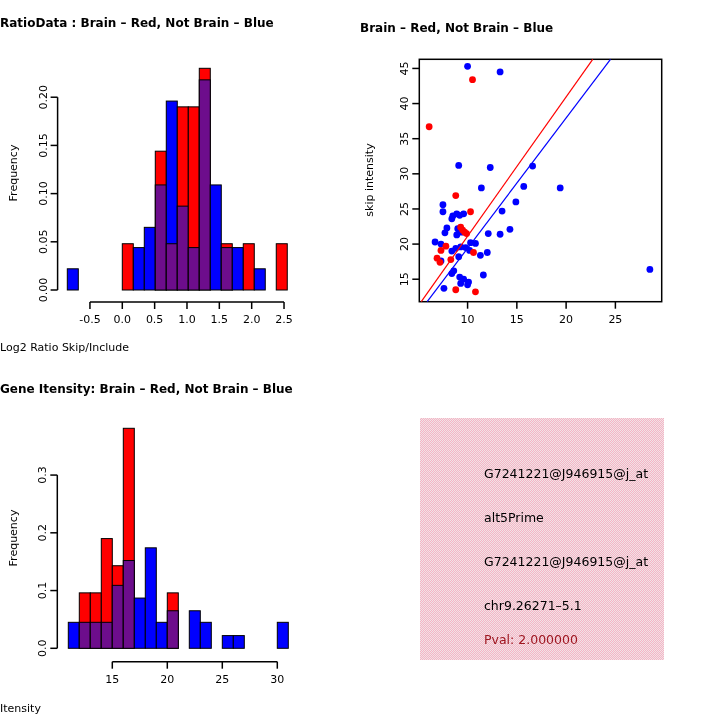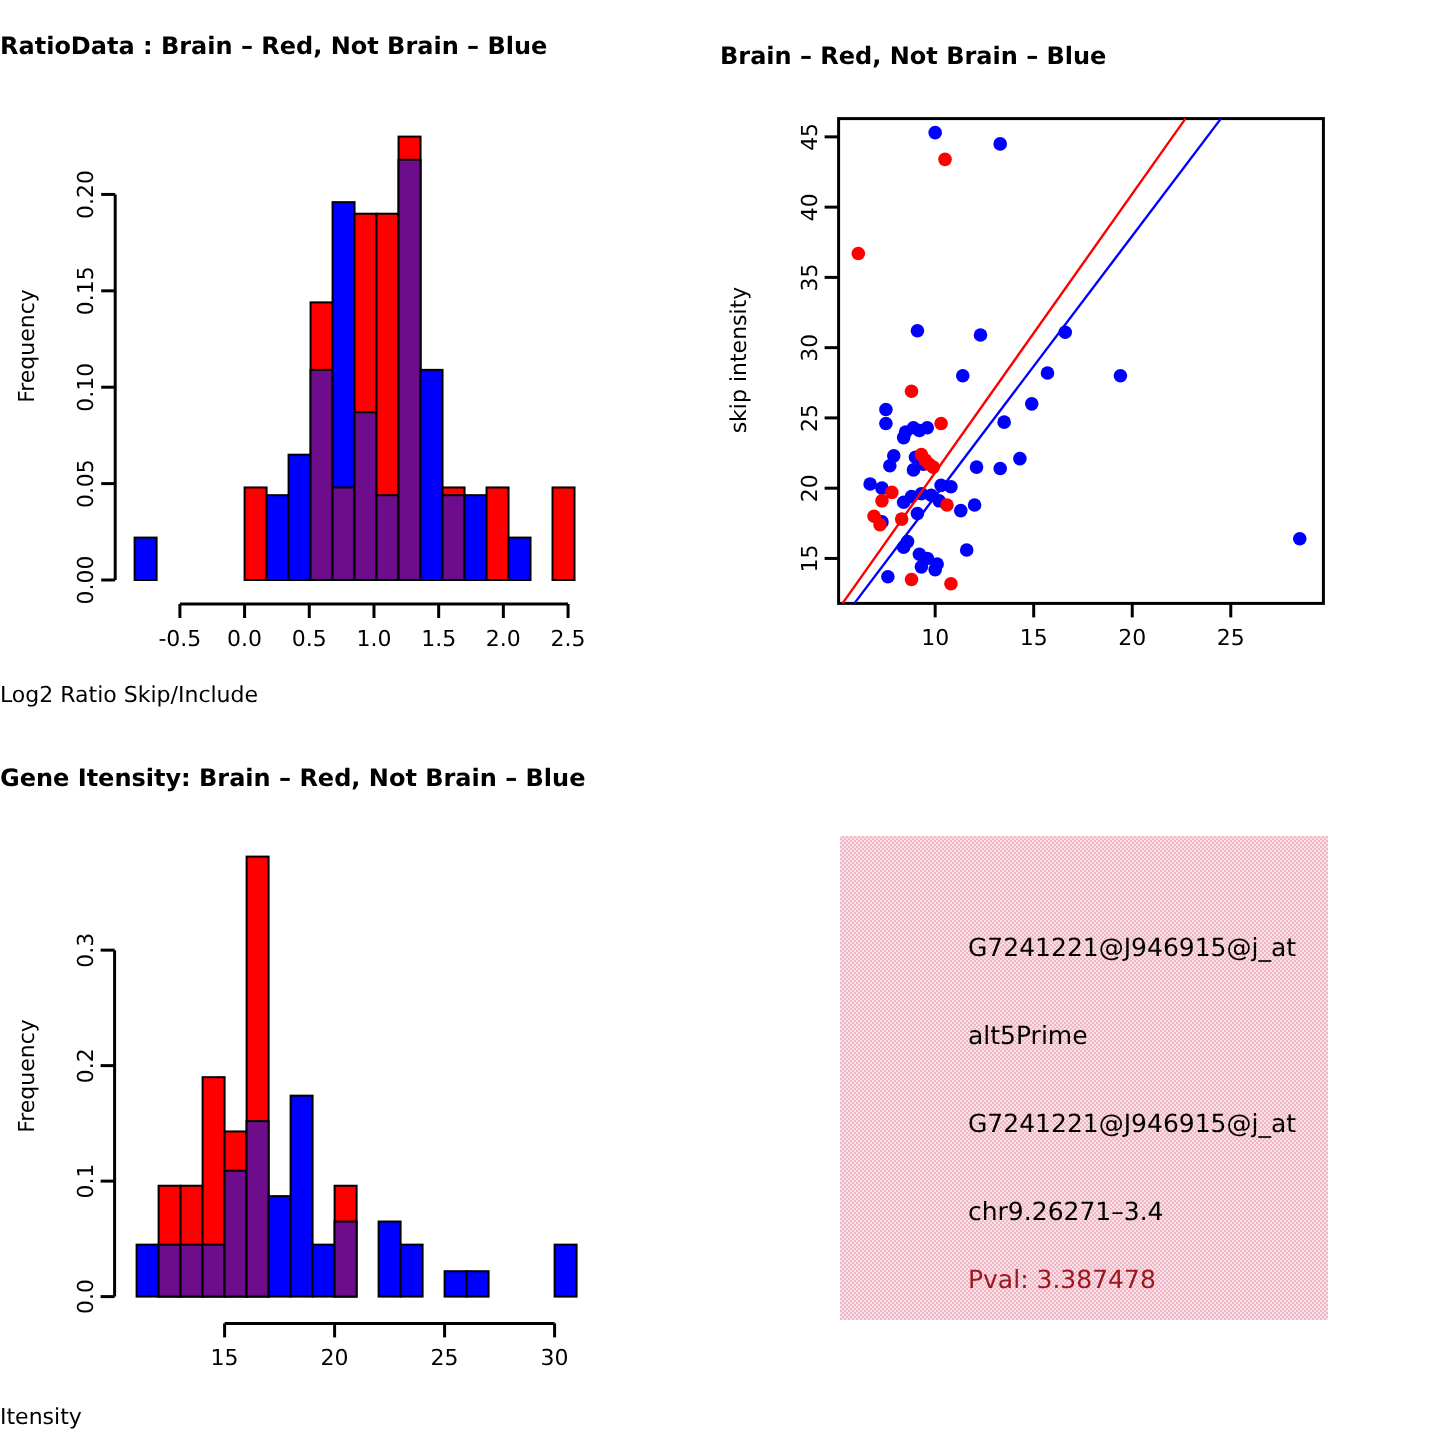--- a/index.html
+++ b/index.html
@@ -231,16 +231,16 @@
     </svg>
   <div class="xlabel" style="top:342px">Itensity</div>
   <div class="ylabel" style="left:-86px;top:171px">Frequency</div>
 </div>
 
 <div class="panel" style="left:360px;top:360px">
   <div class="infobox">
     <div class="infoline" style="top:48px">G7241221@J946915@j_at</div>
     <div class="infoline" style="top:92px">alt5Prime</div>
     <div class="infoline" style="top:136px">G7241221@J946915@j_at</div>
-    <div class="infoline" style="top:180px">chr9.26271–3.4</div>
-    <div class="infoline pval" style="top:214px">Pval: 3.387478</div>
+    <div class="infoline" style="top:180px">chr9.26271–5.1</div>
+    <div class="infoline pval" style="top:214px">Pval: 2.000000</div>
   </div>
 </div>
 
 </body></html>

